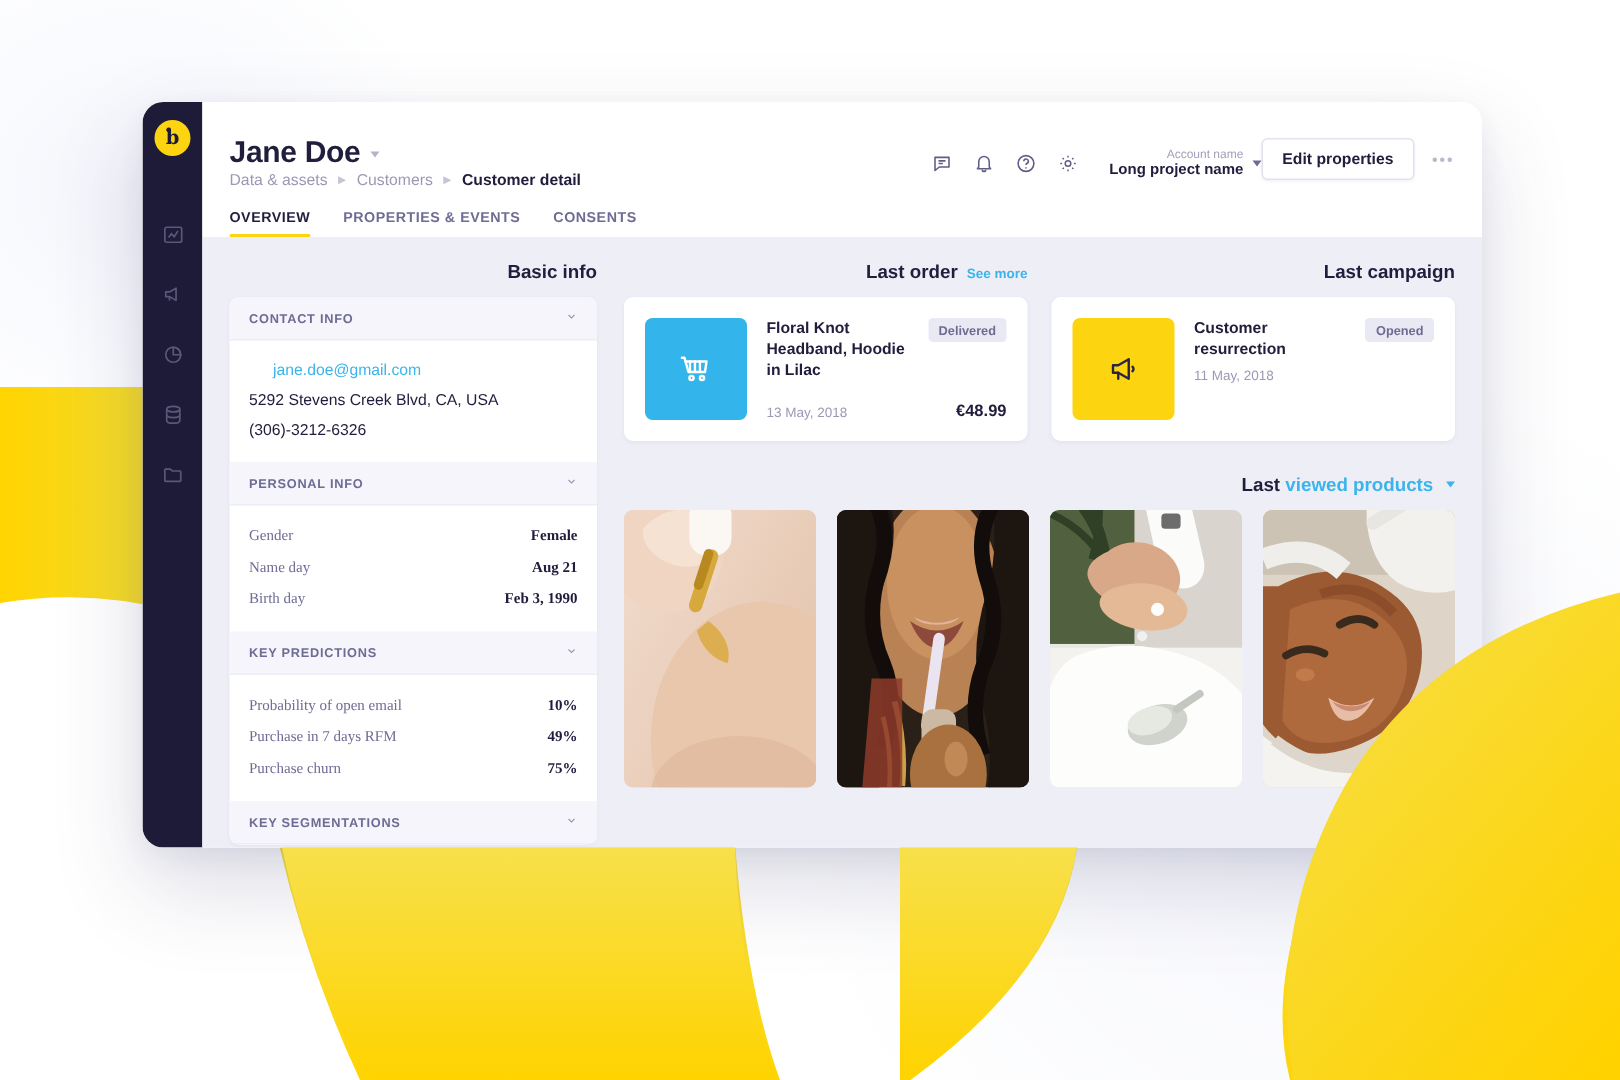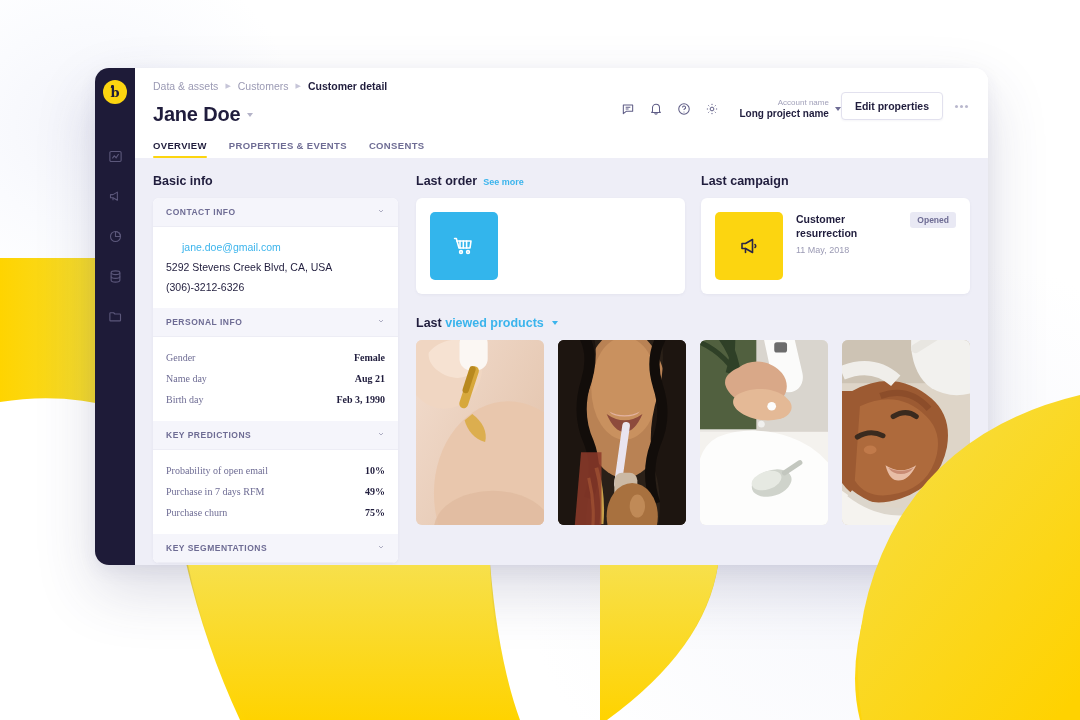--- a/index.html
+++ b/index.html
@@ -83,21 +83,21 @@
     box-shadow:0 1px 2px rgba(60,60,110,.05);
   }
   .kebab{display:flex;gap:2px;padding:6px 4px;cursor:pointer;}
   .kebab i{width:3px;height:3px;border-radius:50%;background:#b9b8cd;display:block;}
 
   
   #content{flex:1;background:#eeeef7;padding:16px 18px 0 18px;display:flex;gap:18px;overflow:hidden;}
   #left-col{width:245px;flex:0 0 245px;}
   #right-col{flex:1;min-width:0;display:flex;flex-direction:column;}
 
-  .section-title{font-size:12.5px;font-weight:bold;color:#201d3d;margin-bottom:10px;}
+  .section-title{font-size:12.5px;font-weight:bold;color:#201d3d;margin-bottom:10px;text-align:right;}
   .section-title .link{color:#3bb4ec;font-size:9px;font-weight:bold;margin-left:6px;cursor:pointer;}
   .section-title .blue{color:#3bb4ec;}
 
   
   #info-panel{background:#fff;border-radius:6px;overflow:hidden;box-shadow:0 1px 3px rgba(60,60,110,.06);}
   .grp-head{
     background:#f5f5fb;padding:9px 13px;display:flex;align-items:flex-start;justify-content:space-between;
     font-size:8.5px;font-weight:bold;letter-spacing:.5px;color:#6e6c94;cursor:pointer;
     border-bottom:1px solid #ededf5;
   }
@@ -215,31 +215,31 @@
       <svg viewBox="0 0 24 24" fill="none" stroke="currentColor" stroke-width="1.8" stroke-linejoin="round">
         <path d="M3 7a1 1 0 0 1 1-1h5l2 2h8a1 1 0 0 1 1 1v9a1 1 0 0 1-1 1H4a1 1 0 0 1-1-1V7z"></path>
       </svg>
     </div>
   </div>
 
   <div id="main">
 
     <div id="topbar">
 
+      <div id="title-row">
+        <div id="page-title">Jane Doe</div>
+        <div class="caret"></div>
+      </div>
+
       <div id="breadcrumb">
         <span class="crumb">Data &amp; assets</span>
         <span class="crumb-sep">▶</span>
         <span class="crumb">Customers</span>
         <span class="crumb-sep">▶</span>
         <span class="crumb active">Customer detail</span>
-      </div>
-
-      <div id="title-row">
-        <div id="page-title">Jane Doe</div>
-        <div class="caret"></div>
       </div>
 
       <div id="tabs">
         <div class="tab active">OVERVIEW</div>
         <div class="tab">PROPERTIES &amp; EVENTS</div>
         <div class="tab">CONSENTS</div>
       </div>
 
       <div id="header-right">
         <div id="header-tools">
@@ -370,20 +370,30 @@
             <div class="ent-card">
               <div class="thumb order">
                 <svg viewBox="0 0 24 24" fill="none" stroke="#ffffff" stroke-width="1.6" stroke-linejoin="round" stroke-linecap="round">
                   <path d="M5 7h14l-1 7H7L5 7z"></path>
                     <path d="M5 7L4.3 4.5H2.6"></path>
                   <path d="M8 7v7M11.3 7v7M14.6 7v7"></path>
                   <circle cx="9" cy="18" r="1.4"></circle>
                     <circle cx="16" cy="18" r="1.4"></circle>
                 </svg>
               </div>
+              <div class="ent-body">
+                <div class="ent-top">
+                  <div class="ent-name">Floral Knot Headband, Hoodie in Lilac</div>
+                  <div class="badge">Delivered</div>
+                </div>
+                <div class="ent-bot">
+                  <div class="ent-date">13 May, 2018</div>
+                  <div class="ent-price">€48.99</div>
+                </div>
+              </div>
             </div>
           </div>
 
           <div class="card-col">
             <div class="section-title">Last campaign</div>
             <div class="ent-card">
               <div class="thumb camp">
                 <svg viewBox="0 0 24 24" fill="none" stroke="#2a2545" stroke-width="1.6" stroke-linejoin="round" stroke-linecap="round">
                   <path d="M5 9.5v5h3.5l7 4v-13l-7 4H5z"></path>
                     <path d="M8.5 14.5v4"></path>

